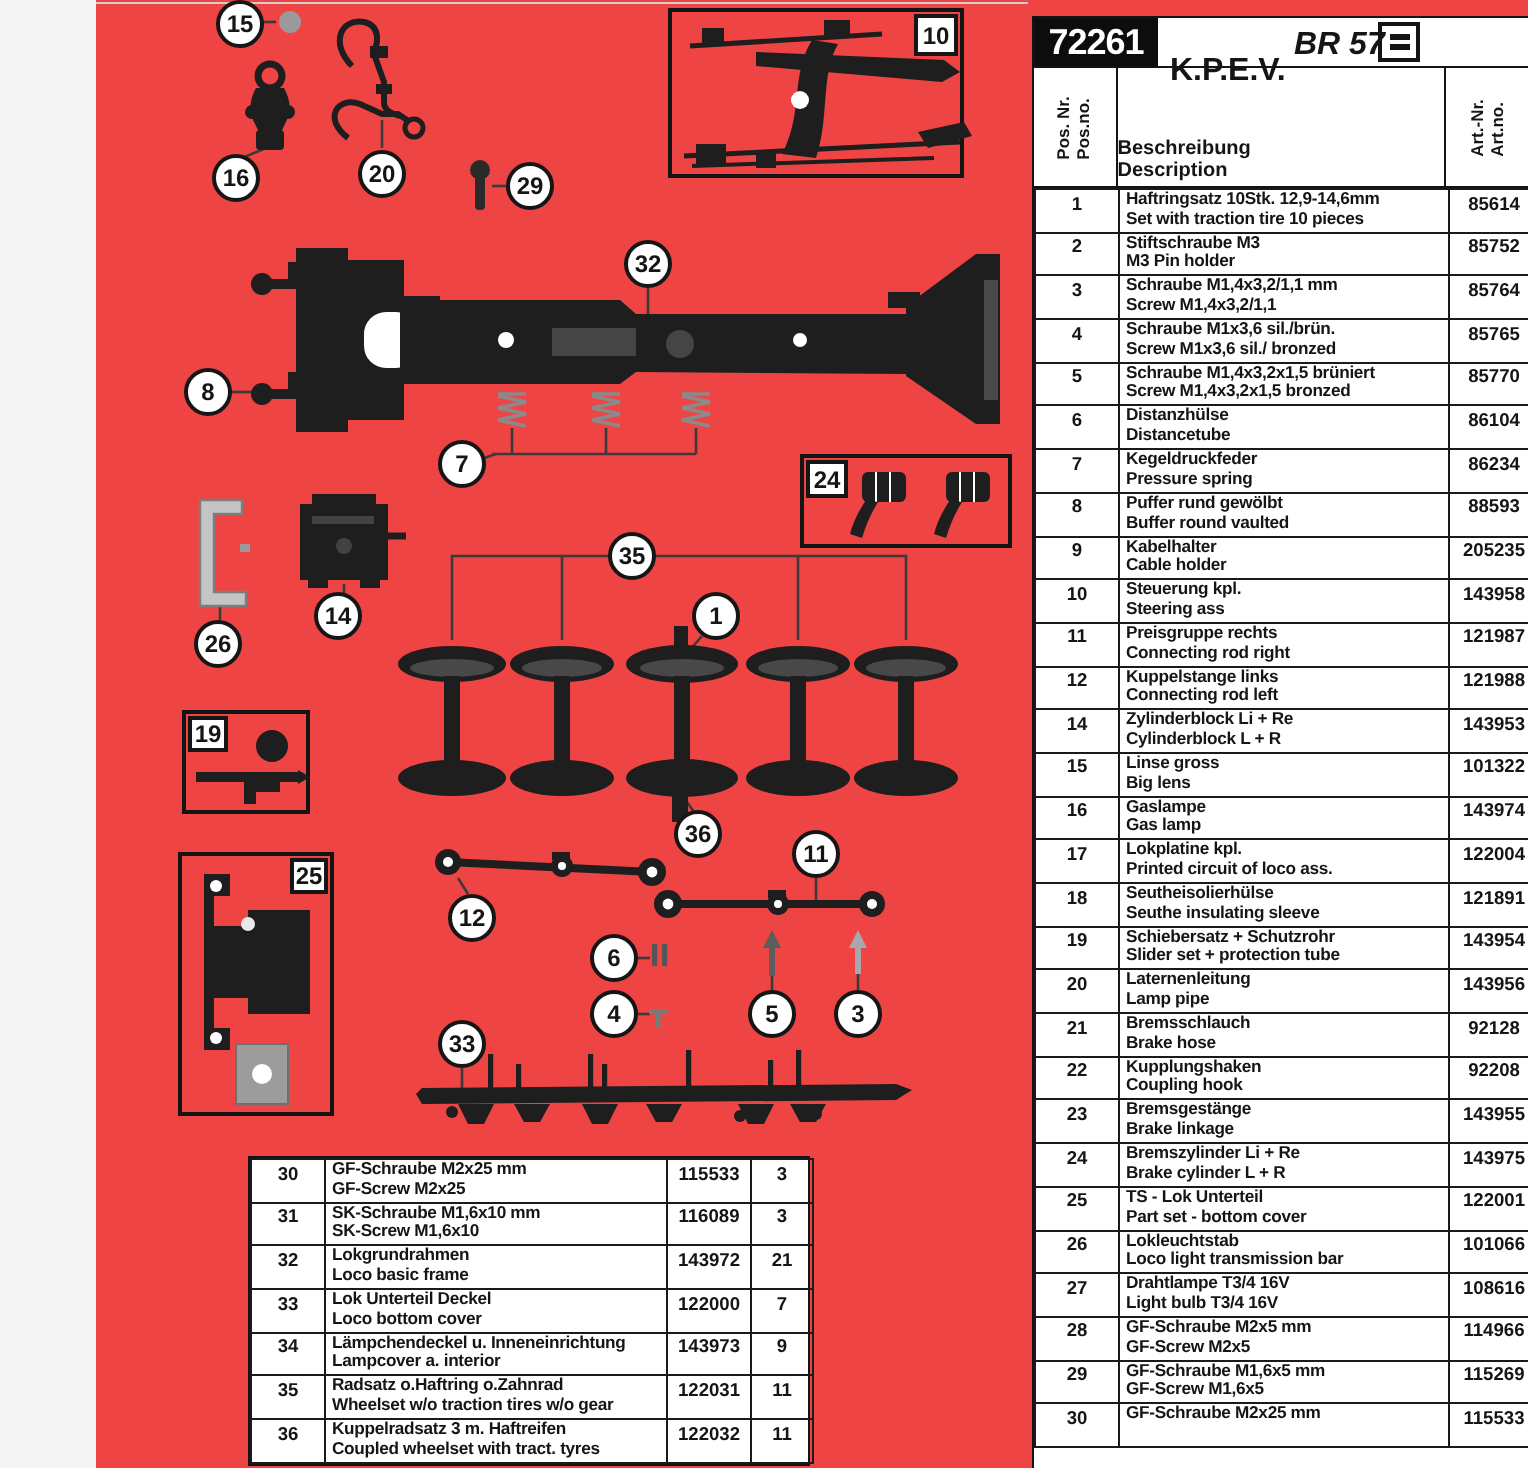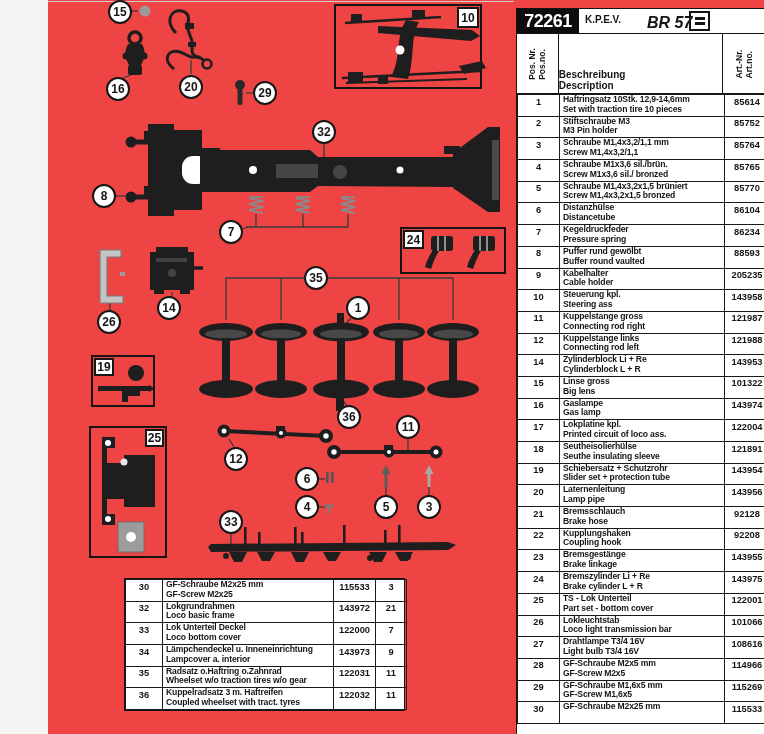--- a/index.html
+++ b/index.html
@@ -27,21 +27,21 @@
   .main-table {
     position:absolute; left:468px; top:8px; width:294px; height:740px;
     border:1.5px solid #141414; background:#fff;
   }
   .hdr { position:relative; height:25px; border-bottom:1.5px solid #141414; }
   .hdr-num {
     position:absolute; left:0; top:0; width:62px; height:100%; background:#0d0d0d;
     color:#fff; display:flex; align-items:center; justify-content:center;
     font-size:18px; font-weight:bold; letter-spacing:-0.5px;
   }
-  .hdr-rail { position:absolute; left:68px; top:5px; font-size:10px; font-weight:bold; }
+  .hdr-rail { position:absolute; left:68px; top:18px; font-size:16px; font-weight:bold; }
   .hdr-class { position:absolute; left:130px; top:5px; font-size:16px; font-weight:bold;font-style:italic; }
   .eqbox {
     position:absolute; left:172px; top:2px; width:21px; height:20px;
     border:2px solid #141414; display:flex; flex-direction:column;
     align-items:center; justify-content:center; gap:2.5px;
   }
   .eqbox i { display:block; width:10px; height:2.5px; background:#141414; }
 
   .colhead { position:relative; height:60px; border-bottom:1.2px solid #141414; display:flex; }
   .colhead .ch { position:relative; height:100%; }
@@ -537,21 +537,21 @@
             <td class="c-desc">
               <div class="de">Steuerung kpl.</div>
               <div class="en">Steering ass</div>
             </td>
             <td class="c-art">143958</td>
             <td class="c-price">34</td>
           </tr>
           <tr>
             <td class="c-pos">11</td>
             <td class="c-desc">
-              <div class="de">Kuppelstange gross</div>
+              <div class="de">Preisgruppe rechts</div>
               <div class="en">Connecting rod right</div>
             </td>
             <td class="c-art">121987</td>
             <td class="c-price">7</td>
           </tr>
           <tr>
             <td class="c-pos">12</td>
             <td class="c-desc">
               <div class="de">Kuppelstange links</div>
               <div class="en">Connecting rod left</div>
@@ -727,20 +727,29 @@
           <tr>
             <td class="c-pos">30</td>
             <td class="c-desc">
               <div class="de">GF-Schraube M2x25 mm</div>
               <div class="en">GF-Screw M2x25</div>
             </td>
             <td class="c-art">115533</td>
             <td class="c-price">3</td>
           </tr>
           <tr>
+            <td class="c-pos">31</td>
+            <td class="c-desc">
+              <div class="de">SK-Schraube M1,6x10 mm</div>
+              <div class="en">SK-Screw M1,6x10</div>
+            </td>
+            <td class="c-art">116089</td>
+            <td class="c-price">3</td>
+          </tr>
+          <tr>
             <td class="c-pos">32</td>
             <td class="c-desc">
               <div class="de">Lokgrundrahmen</div>
               <div class="en">Loco basic frame</div>
             </td>
             <td class="c-art">143972</td>
             <td class="c-price">21</td>
           </tr>
           <tr>
             <td class="c-pos">33</td>

